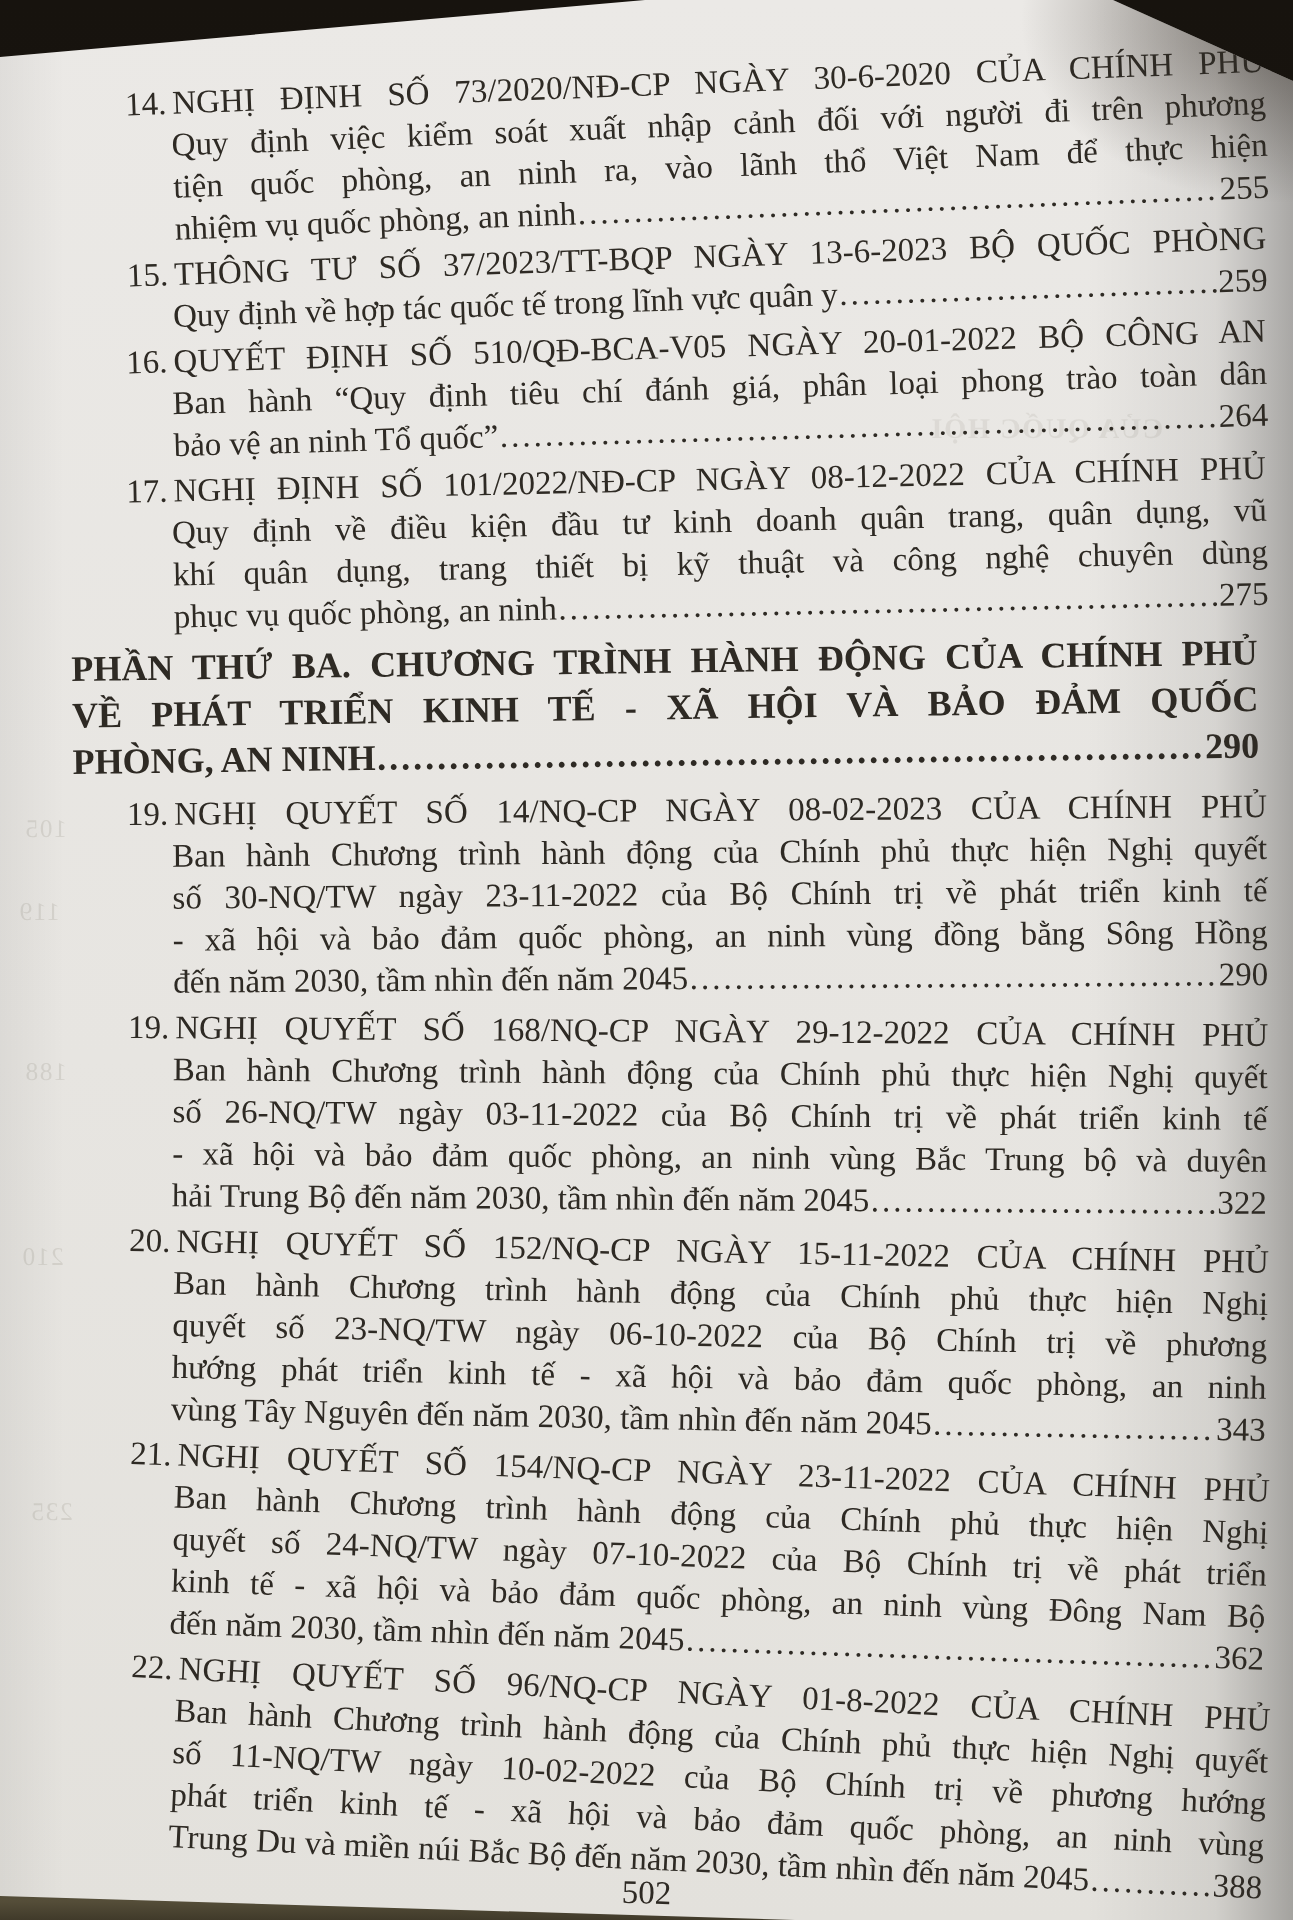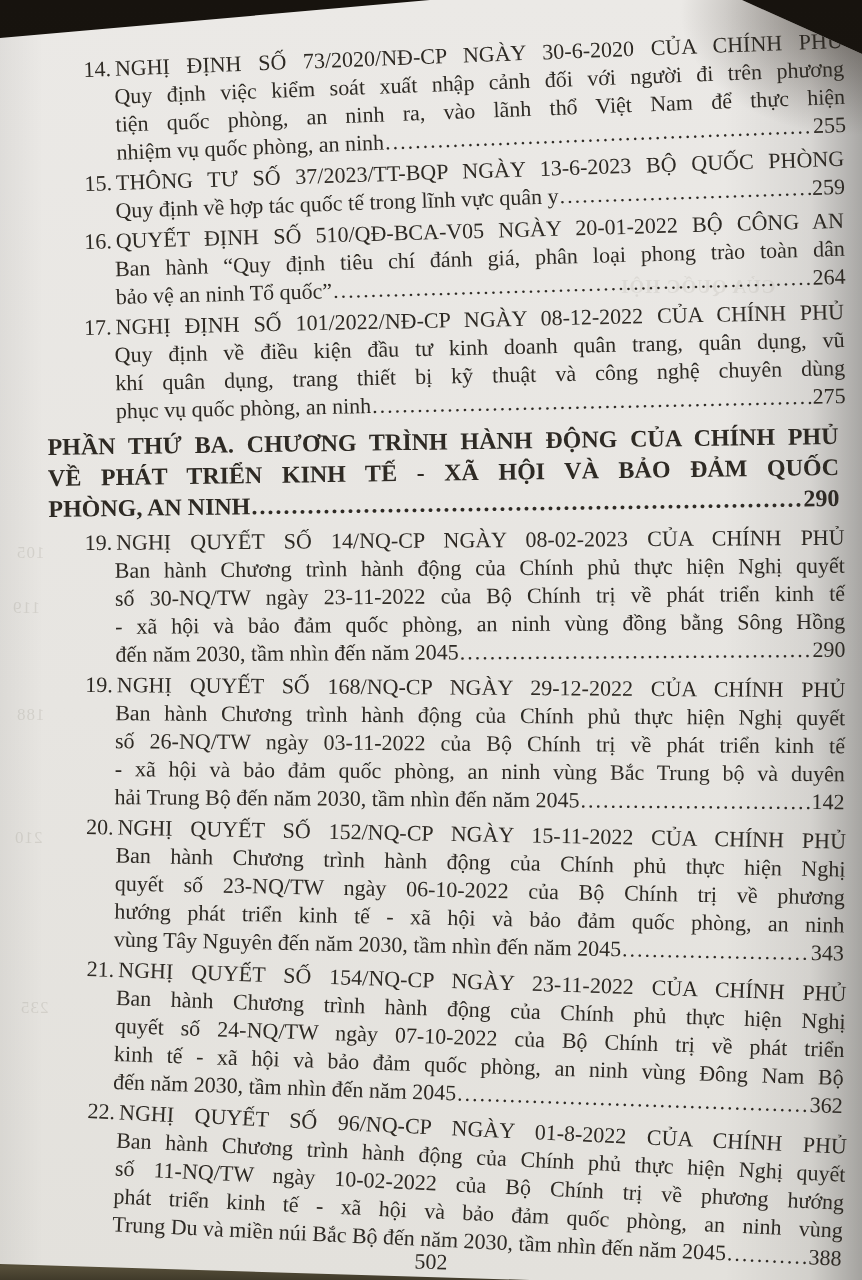--- a/index.html
+++ b/index.html
@@ -126,21 +126,21 @@
         </div>
         <div class="item entry" style="transform: rotate(0.4deg);">
           <div class="line title"><span class="num">19.</span><span class="ttl">NGHỊ QUYẾT SỐ 168/NQ-CP NGÀY 29-12-2022 CỦA CHÍNH PHỦ</span></div>
           <div class="desc">
             <div class="line just">Ban hành Chương trình hành động của Chính phủ thực hiện Nghị quyết</div>
             <div class="line just">số 26-NQ/TW ngày 03-11-2022 của Bộ Chính trị về phát triển kinh tế</div>
             <div class="line just">- xã hội và bảo đảm quốc phòng, an ninh vùng Bắc Trung bộ và duyên</div>
             <div class="line leader">
               <span class="lt">hải Trung Bộ đến năm 2030, tầm nhìn đến năm 2045</span>
               <span class="dots"></span>
-              <span class="pg">142</span>
+              <span class="pg">322</span>
             </div>
           </div>
         </div>
         <div class="item entry" style="transform: rotate(1.1deg);">
           <div class="line title"><span class="num">20.</span><span class="ttl">NGHỊ QUYẾT SỐ 152/NQ-CP NGÀY 15-11-2022 CỦA CHÍNH PHỦ</span></div>
           <div class="desc">
             <div class="line just">Ban hành Chương trình hành động của Chính phủ thực hiện Nghị</div>
             <div class="line just">quyết số 23-NQ/TW ngày 06-10-2022 của Bộ Chính trị về phương</div>
             <div class="line just">hướng phát triển kinh tế - xã hội và bảo đảm quốc phòng, an ninh</div>
             <div class="line leader">

